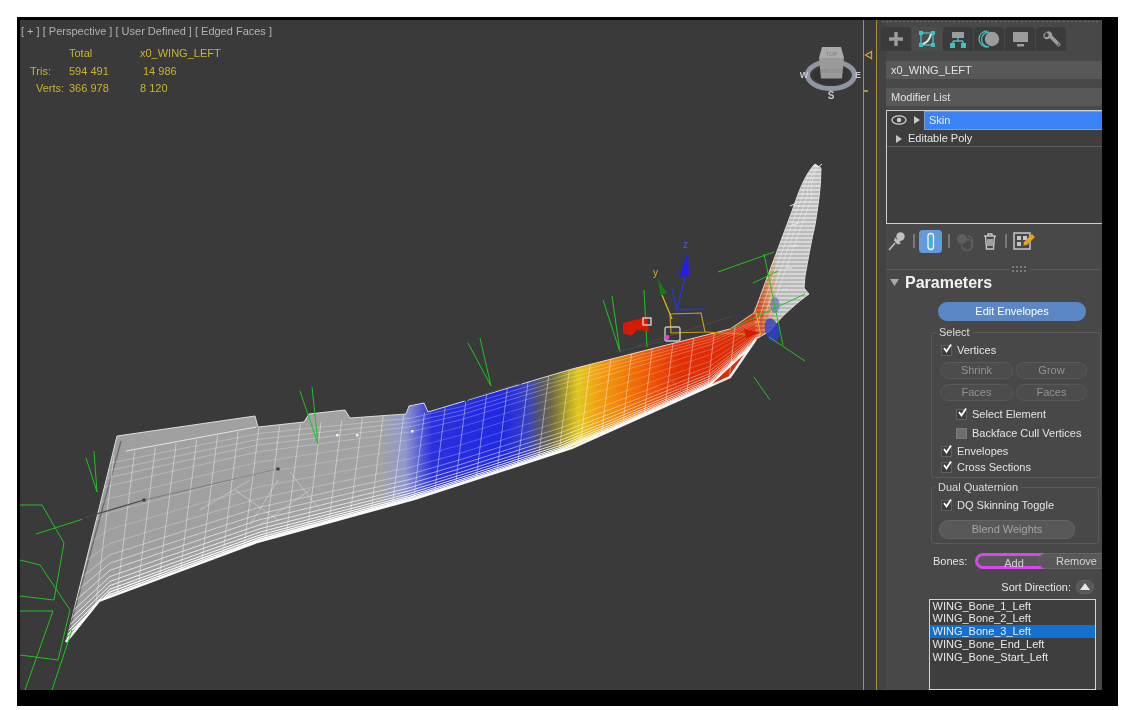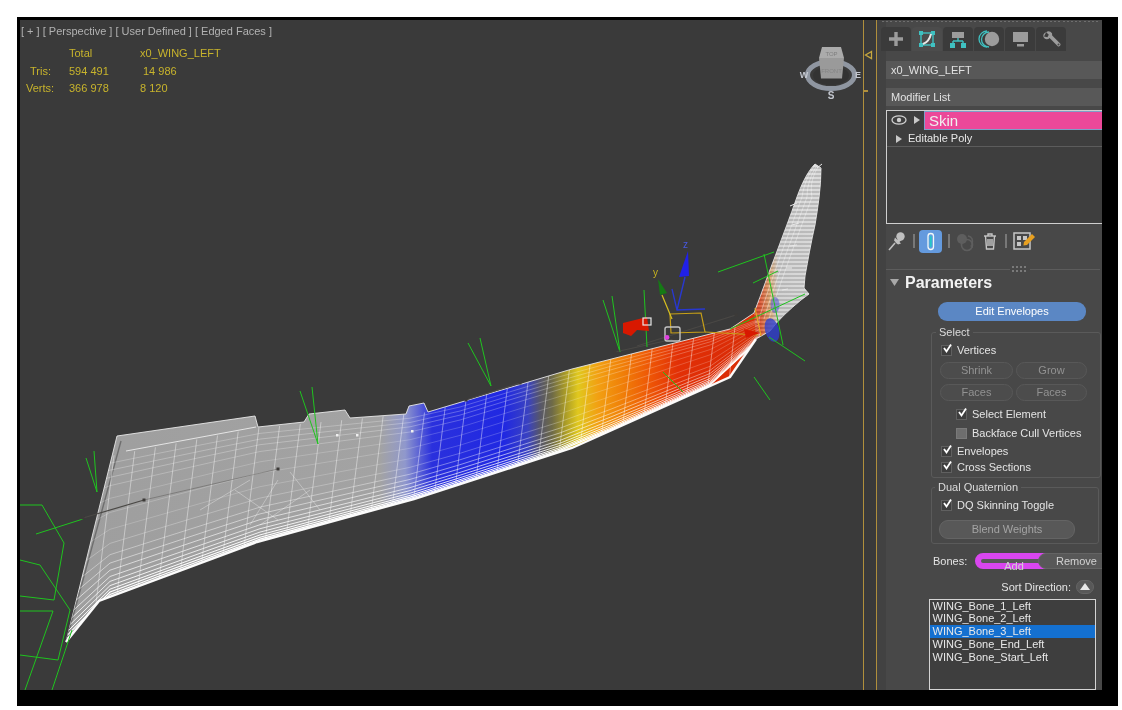--- a/index.html
+++ b/index.html
@@ -290,21 +290,21 @@
 <text x="784" y="58" fill="#c4c8d0" font-size="9" font-weight="bold" text-anchor="middle" font-family="Liberation Sans">W</text>
 <text x="838" y="58" fill="#c4c8d0" font-size="9" font-weight="bold" text-anchor="middle" font-family="Liberation Sans">E</text>
 <text x="811" y="79" fill="#c4c8d0" font-size="10" font-weight="bold" text-anchor="middle" font-family="Liberation Sans">S</text>
 </svg>
 <div class="vplabel">[ + ] [ Perspective ] [ User Defined ] [ Edged Faces ]</div>
 <div class="stats" style="left:49px;top:27px;">Total</div>
 <div class="stats" style="left:120px;top:27px;">x0_WING_LEFT</div>
 <div class="stats" style="left:10px;top:45px;">Tris:</div>
 <div class="stats" style="left:49px;top:45px;">594 491</div>
 <div class="stats" style="left:123px;top:45px;">14 986</div>
-<div class="stats" style="left:6px;top:62px;">Verts:</div>
+<div class="stats" style="left:16px;top:62px;">Verts:</div>
 <div class="stats" style="left:49px;top:62px;">366 978</div>
 <div class="stats" style="left:120px;top:62px;">8 120</div>
 
 </div>
 <div id="gold1"></div>
 <div id="gold2"></div>
 <svg class="abs" style="left:864px;top:50px;" width="9" height="10" viewBox="0 0 9 10">
     <path d="M7.5,1.5 L1.5,5 L7.5,8.5 Z" fill="none" stroke="#c8a83e" stroke-width="1.3"></path>
   </svg>
 <div class="abs" style="left:863px;top:89.5px;width:5px;height:2px;background:#b08f3c;"></div>
@@ -348,21 +348,21 @@
 
 <div style="position:absolute;left:9px;top:90px;width:218px;height:114px;background:#3e3e3e;border:1px solid #cfcfcf;">
   <div style="position:absolute;left:0;top:0;width:100%;height:19px;">
     <svg style="position:absolute;left:4px;top:3px;" width="16" height="12">
           <ellipse cx="8" cy="6" rx="7" ry="4.2" fill="none" stroke="#cfcfcf" stroke-width="1.3"></ellipse>
           <circle cx="8" cy="6" r="2.2" fill="#cfcfcf"></circle>
         </svg>
     <svg style="position:absolute;left:25px;top:4px;" width="10" height="10">
           <path d="M2,1 L8,5 L2,9 Z" fill="#c8c8c8"></path>
         </svg>
-    <div style="position:absolute;left:37px;top:0px;right:0;height:19px;background:#ec4899;border:1px solid #7e9ec8;color:#f0f0f0;font-size:15px;line-height:17px;padding-left:4px;">Skin</div>
+    <div style="position:absolute;left:37px;top:0px;right:0;height:19px;background:#3b82f6;border:1px solid #7e9ec8;color:#f0f0f0;font-size:11px;line-height:17px;padding-left:4px;">Skin</div>
   </div>
   <div style="position:absolute;left:0;top:19px;width:100%;height:17px;border-bottom:1px solid #5c5c5c;color:#e8e8e8;font-size:11px;line-height:17px;">
     <svg style="position:absolute;left:7px;top:4px;" width="10" height="10">
           <path d="M2,1 L8,5 L2,9 Z" fill="#c8c8c8"></path>
         </svg>
     <span style="position:absolute;left:21px;">Editable Poly</span>
   </div>
 </div>
 
 <svg style="position:absolute;left:8px;top:209px;" width="24" height="24">
@@ -450,21 +450,21 @@
 <div class="grplbl" style="left:58px;top:461px;">Dual Quaternion</div>
 <div class="cb" style="left:64px;top:480px;">
       <svg class="ck">
         <path d="M2,5 L4.5,8.5 L9,1.5" stroke="#fff" stroke-width="1.8" fill="none"></path>
       </svg>
     </div>
 <div class="cblbl" style="left:80px;top:479px;">DQ Skinning Toggle</div>
 <div class="btn" style="left:62px;top:500px;width:136px;height:19px;background:#585858;border:1px solid #646464;color:#a4a4a4;line-height:17px;">Blend Weights</div>
 
 <div class="cblbl" style="left:56px;top:535px;">Bones:</div>
-<div class="btn" style="left:98px;top:533px;width:78px;height:16px;background:#585858;border:6px solid #d946ef;color:#d2d2d2;line-height:14px;">Add</div>
+<div class="btn" style="left:98px;top:533px;width:78px;height:16px;background:#585858;border:3px solid #d946ef;color:#d2d2d2;line-height:14px;">Add</div>
 <div class="btn" style="left:161px;top:533px;width:77px;height:16px;background:#585858;border:1px solid #646464;color:#d2d2d2;line-height:14px;">Remove</div>
 <div class="cblbl" style="left:110px;top:561px;width:84px;text-align:right;">Sort Direction:</div>
 <div class="btn" style="left:199px;top:560px;width:18px;height:14px;background:#585858;border:1px solid #646464;"><svg width="16" height="12">
         <path d="M8,2 L13,9 L3,9 Z" fill="#e8e8e8"></path>
       </svg></div>
 <div style="position:absolute;left:51.5px;top:578.5px;width:167px;height:91px;background:#3e3e3e;border:1px solid #d4d4d4;color:#e8e8e8;font-size:11px;">
   <div style="height:12.9px;line-height:12.9px;padding-left:3px;">WING_Bone_1_Left</div>
   <div style="height:12.9px;line-height:12.9px;padding-left:3px;">WING_Bone_2_Left</div>
   <div style="height:12.9px;line-height:12.9px;padding-left:3px;background:#1470d0;">WING_Bone_3_Left</div>
   <div style="height:12.9px;line-height:12.9px;padding-left:3px;">WING_Bone_End_Left</div>

